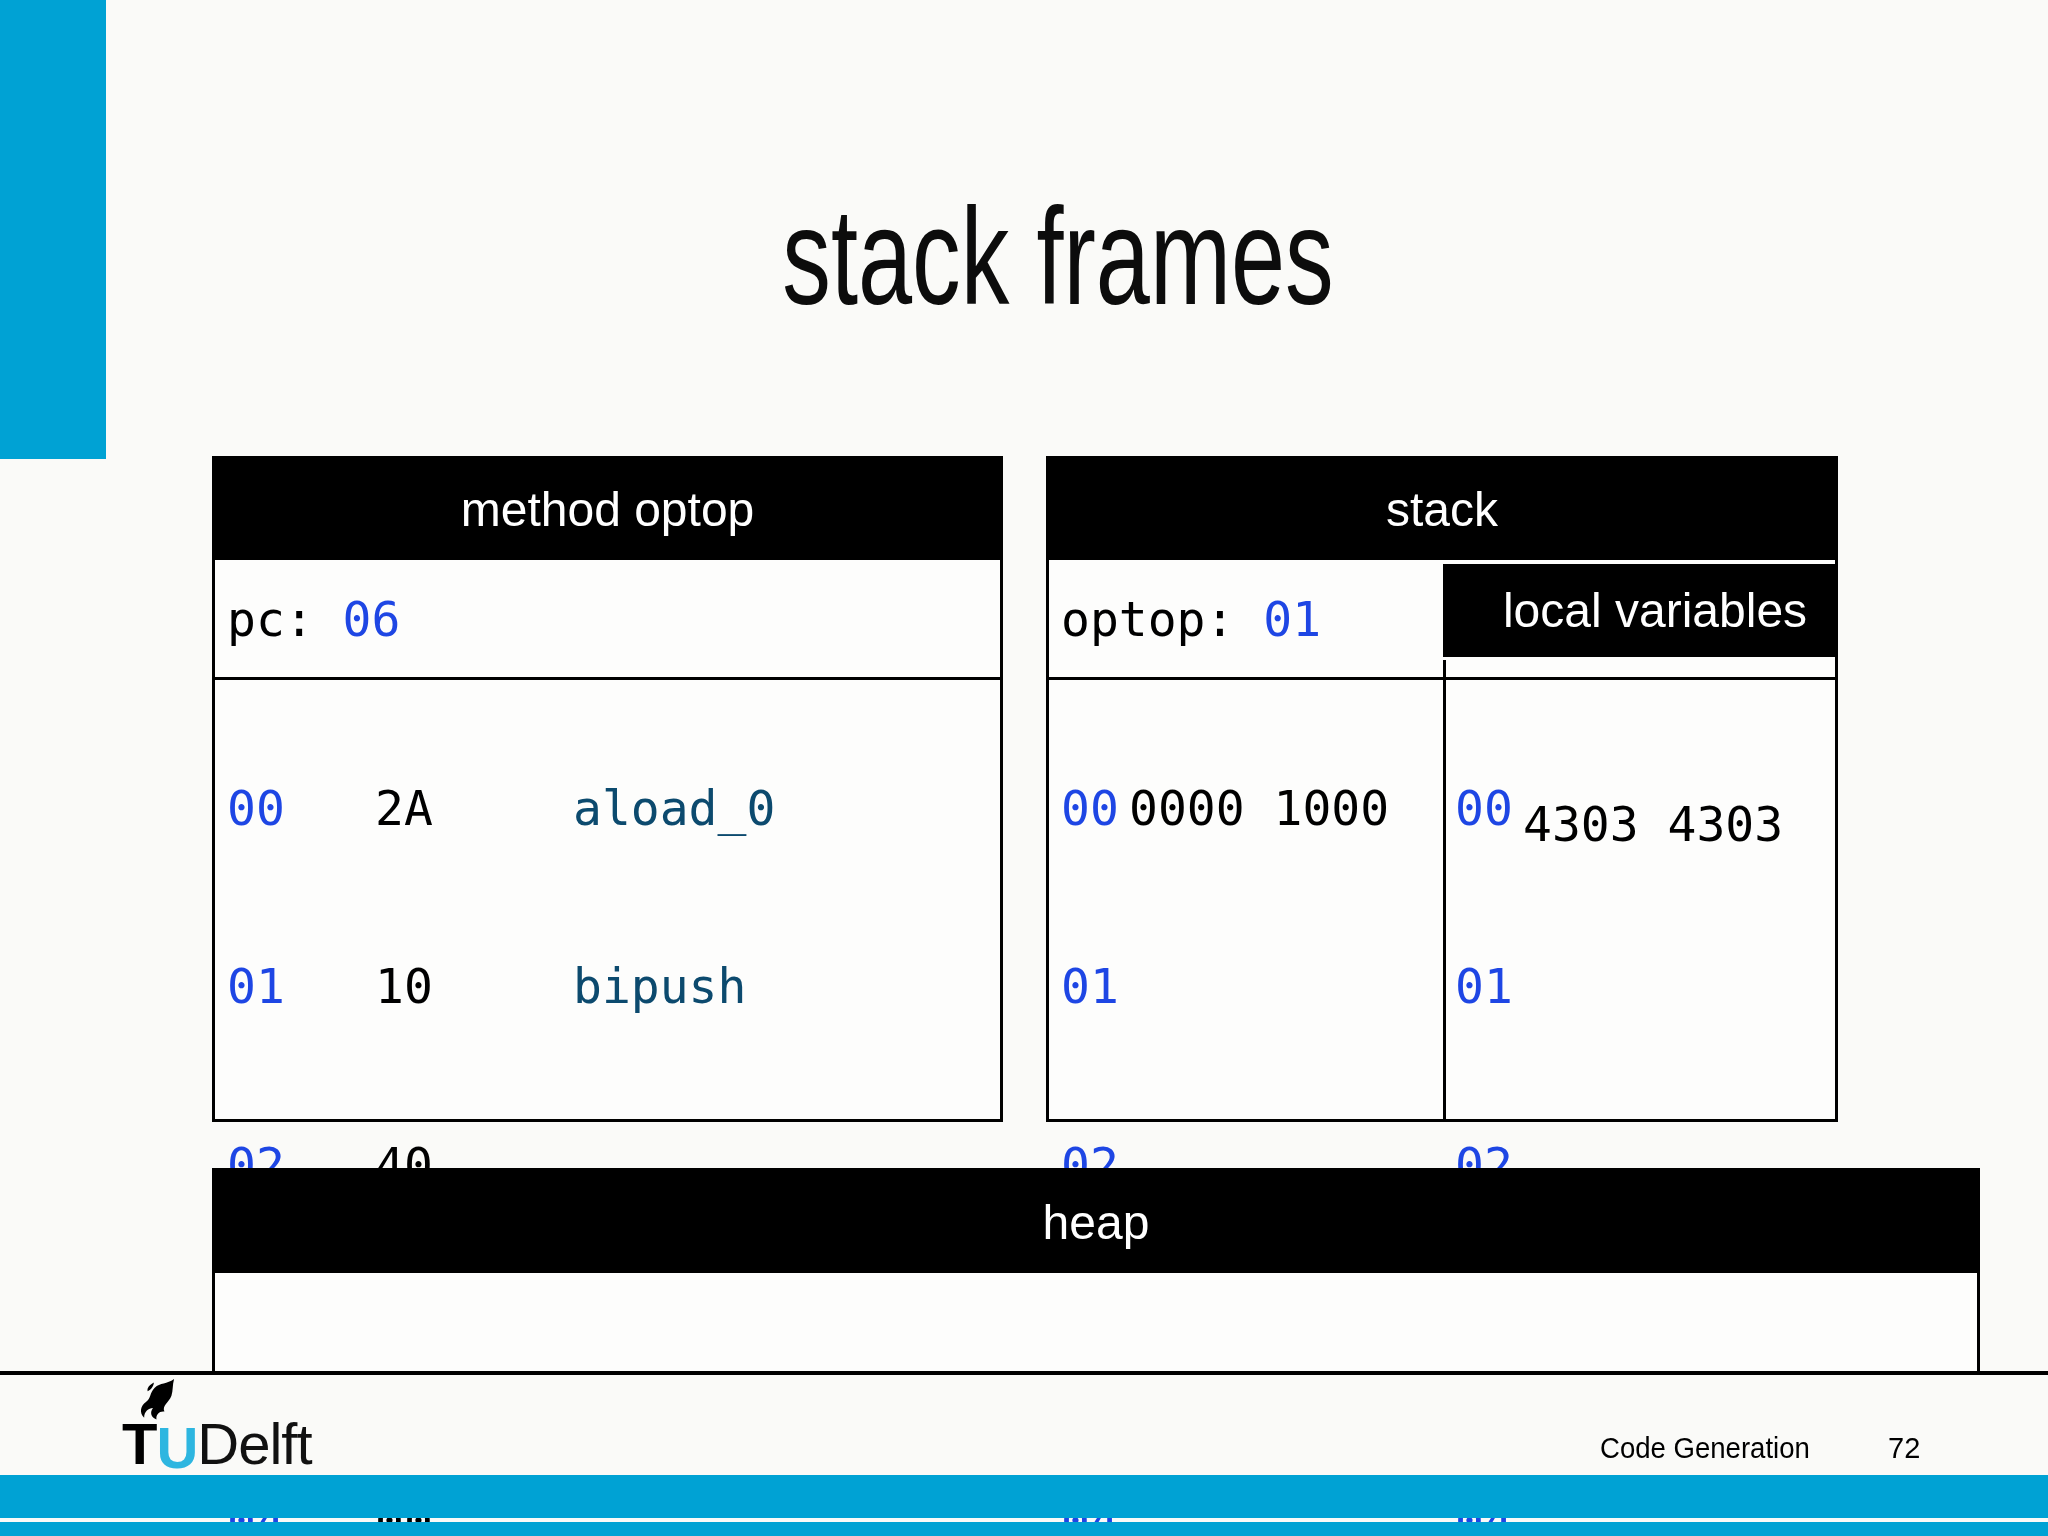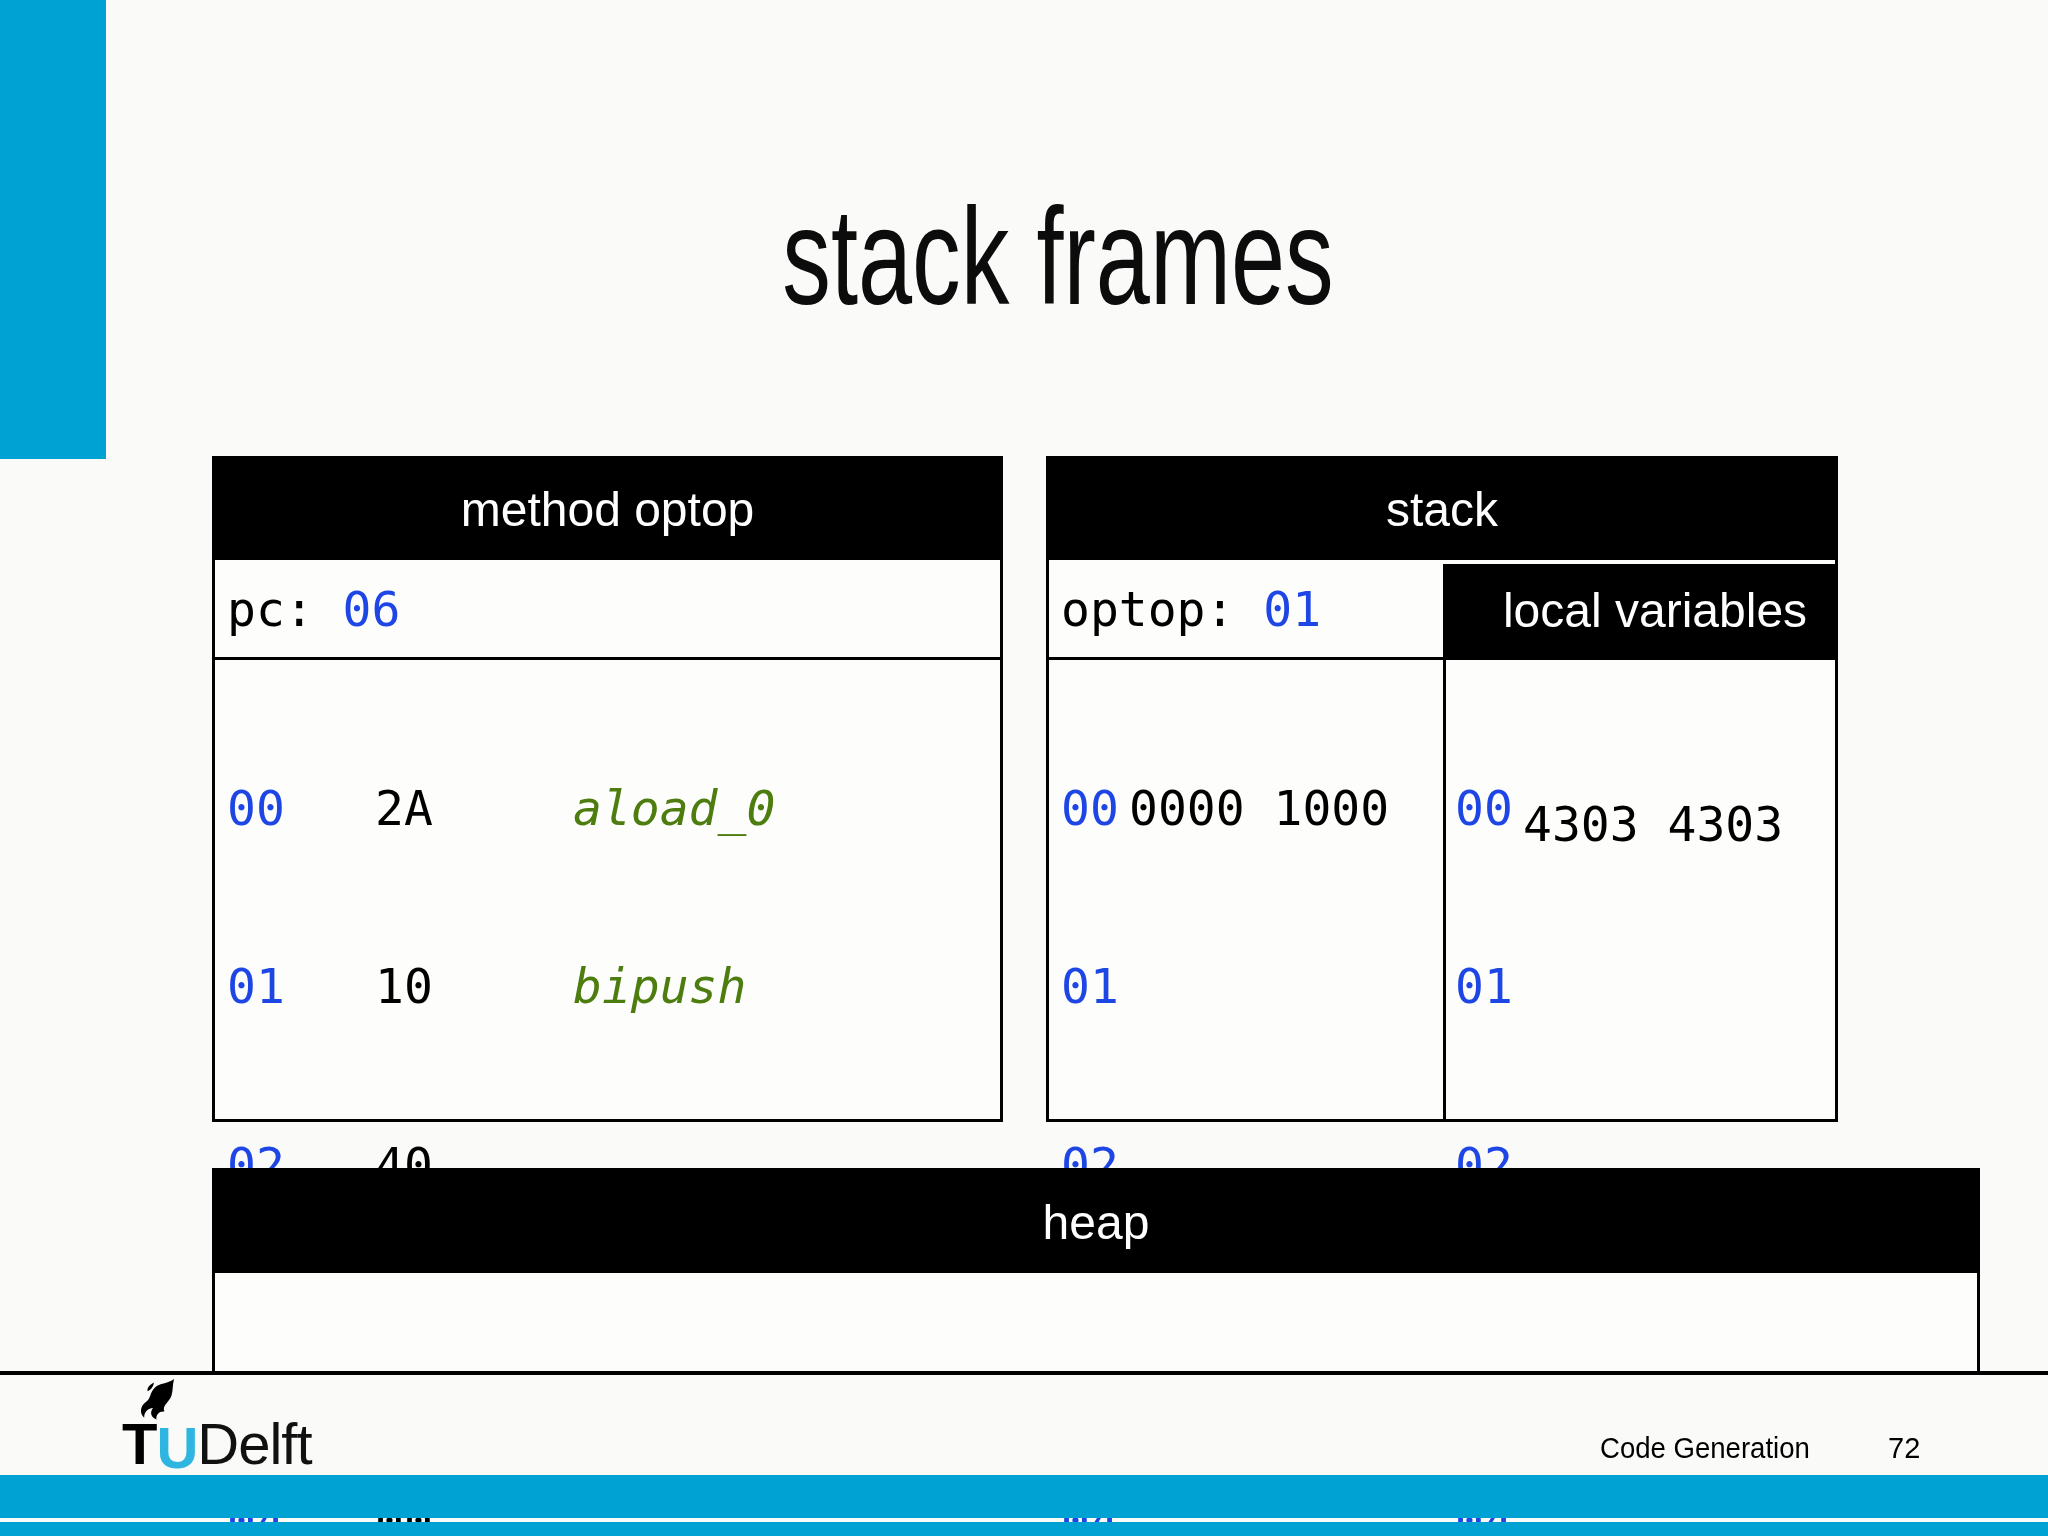--- a/index.html
+++ b/index.html
@@ -24,26 +24,26 @@
 
   
   .box{position:absolute;background:#fdfdfc;border:3px solid #000;box-sizing:border-box;}
   .box-header{
     position:absolute;left:0;right:0;top:0;height:101px;background:#000;
     display:flex;align-items:center;justify-content:center;
     color:#fff;font-size:48px;white-space:nowrap;
   }
   .mono{font-family:"DejaVu Sans Mono",monospace;font-size:48px;white-space:pre;}
   .blue{color:#1e46e4;}
-  .purple{color:#4d7c0f;font-style:italic;}
+  .purple{color:#0c4a6e;}
 
   
   #method-area{left:212px;top:456px;width:791px;height:666px;}
   .reg-row{
-    position:absolute;left:0;right:0;top:101px;height:100px;
+    position:absolute;left:0;right:0;top:101px;height:120px;
     border-bottom:3px solid #000;box-sizing:border-box;
     display:flex;align-items:center;padding-left:12px;
   }
   .table-body{position:absolute;left:0;right:0;top:201px;bottom:0;padding-top:3px;}
   .brow{position:relative;height:66.3px;line-height:66.3px;}
   .brow span{position:absolute;top:0;}
   .m-addr{left:12px;}  .m-hex{left:160px;}  .m-asm{left:358px;}
 
   
   #stack-table{left:1046px;top:456px;width:792px;height:666px;}

